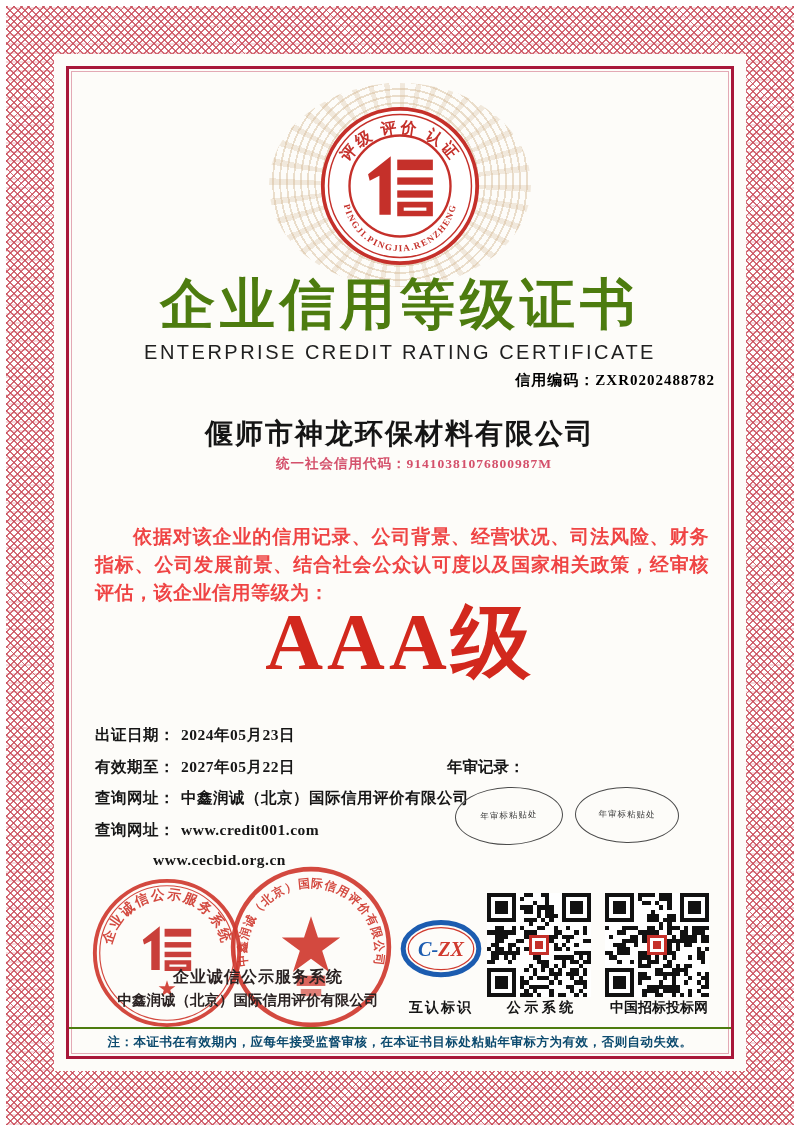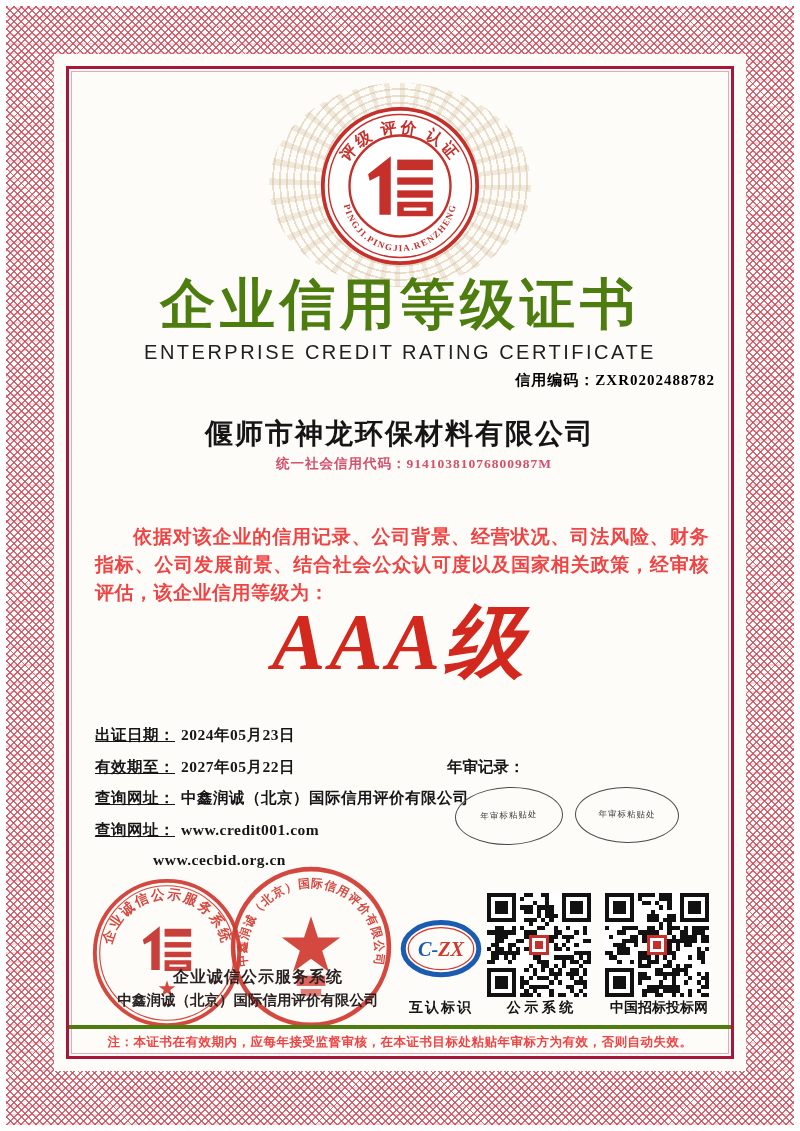--- a/index.html
+++ b/index.html
@@ -27,46 +27,46 @@
   
   .title{left:0;right:0;top:206px;text-align:center;font-size:55px;font-weight:900;color:#4d7c0f;
     letter-spacing:5px;line-height:60px;}
   .subtitle{left:0;right:0;top:272px;text-align:center;font-size:20px;font-weight:400;color:#202020;
     letter-spacing:2.5px;font-family:"Liberation Sans","DejaVu Sans",sans-serif;}
   .creditline{right:16px;top:302px;font-size:15px;font-weight:800;color:#000000;letter-spacing:1px;}
   .company{left:0;right:0;top:346px;text-align:center;font-size:28px;font-weight:900;color:#151515;letter-spacing:2px;}
   .uscc{left:0;right:0;top:386px;text-align:center;font-size:13.5px;font-weight:700;color:#d4506b;letter-spacing:1px;padding-left:28px;}
   .para{left:26px;right:22px;top:418px;font-size:19px;font-weight:800;color:#ef4444;line-height:28px;
     text-indent:2em;text-align:justify;letter-spacing:.5px;margin-top:36px;}
-  .rating{left:0;right:0;top:520px;text-align:center;font-size:80px;font-weight:900;color:#d2281d;letter-spacing:4px;font-style:italic;}
+  .rating{left:0;right:0;top:520px;text-align:center;font-size:80px;font-weight:900;color:#d2281d;letter-spacing:4px;}
   
   .details{left:26px;top:656px;font-size:15.5px;font-weight:800;color:#161616;}
   .details .row{margin-bottom:10.5px;letter-spacing:.5px;}
-  .details .lab{display:inline-block;min-width:86px;text-decoration:underline;}
+  .details .lab{display:inline-block;min-width:86px;}
   .details .indent{margin-left:58px;}
   .annual-label{left:378px;top:688px;font-size:15.5px;font-weight:800;color:#161616;}
   .oval{border:1.5px solid #4a4a4a;border-radius:50%;display:flex;align-items:center;justify-content:center;
     color:#3a3a3a;font-size:8.5px;letter-spacing:1px;background:transparent;}
   .oval1{left:386px;top:718px;width:106px;height:56px;transform:rotate(-2deg);}
   .oval2{left:506px;top:718px;width:102px;height:54px;transform:rotate(1deg);}
   
   .seal1{left:20px;top:806px;width:156px;height:156px;opacity:.92;}
   .seal2{left:160px;top:796px;width:164px;height:164px;opacity:.92;}
   .cap1{left:64px;top:898px;width:250px;text-align:center;font-size:16px;font-weight:900;color:#2a2222;letter-spacing:1px;}
   .cap2{left:14px;top:922px;width:330px;text-align:center;font-size:14.5px;font-weight:900;color:#2a2222;}
   .czx{left:330px;top:842px;width:84px;height:82px;}
   .badge-label{position:absolute;top:930px;font-size:14px;font-weight:900;color:#141414;text-align:center;}
   .lbl-czx{left:326px;width:92px;letter-spacing:2px;}
   .lbl-qr1{left:418px;width:106px;}
   .lbl-qr2{left:534px;width:112px;}
   .qr{position:absolute;width:104px;height:104px;background:#fff;}
   .qr1{left:418px;top:824px;}
   .qr2{left:536px;top:824px;}
-  .note{left:0;right:0;bottom:0;height:27px;border-top:4px solid #4d7c0f;text-align:center;
-    font-size:12.5px;font-weight:800;color:#ef4444;line-height:26px;letter-spacing:.5px;}
+  .note{left:0;right:0;bottom:0;height:27px;border-top:2px solid #4d7c0f;text-align:center;
+    font-size:12.5px;font-weight:800;color:#0c4a6e;line-height:26px;letter-spacing:.5px;}
   svg text{font-family:"Liberation Serif","DejaVu Serif",serif;}
 </style>
 </head>
 <body>
 
 <div class="cert">
   <div class="lattice abs" style="inset:6px;position:absolute;"></div>
   <div class="inner">
 
     <div class="rosette abs"></div>

